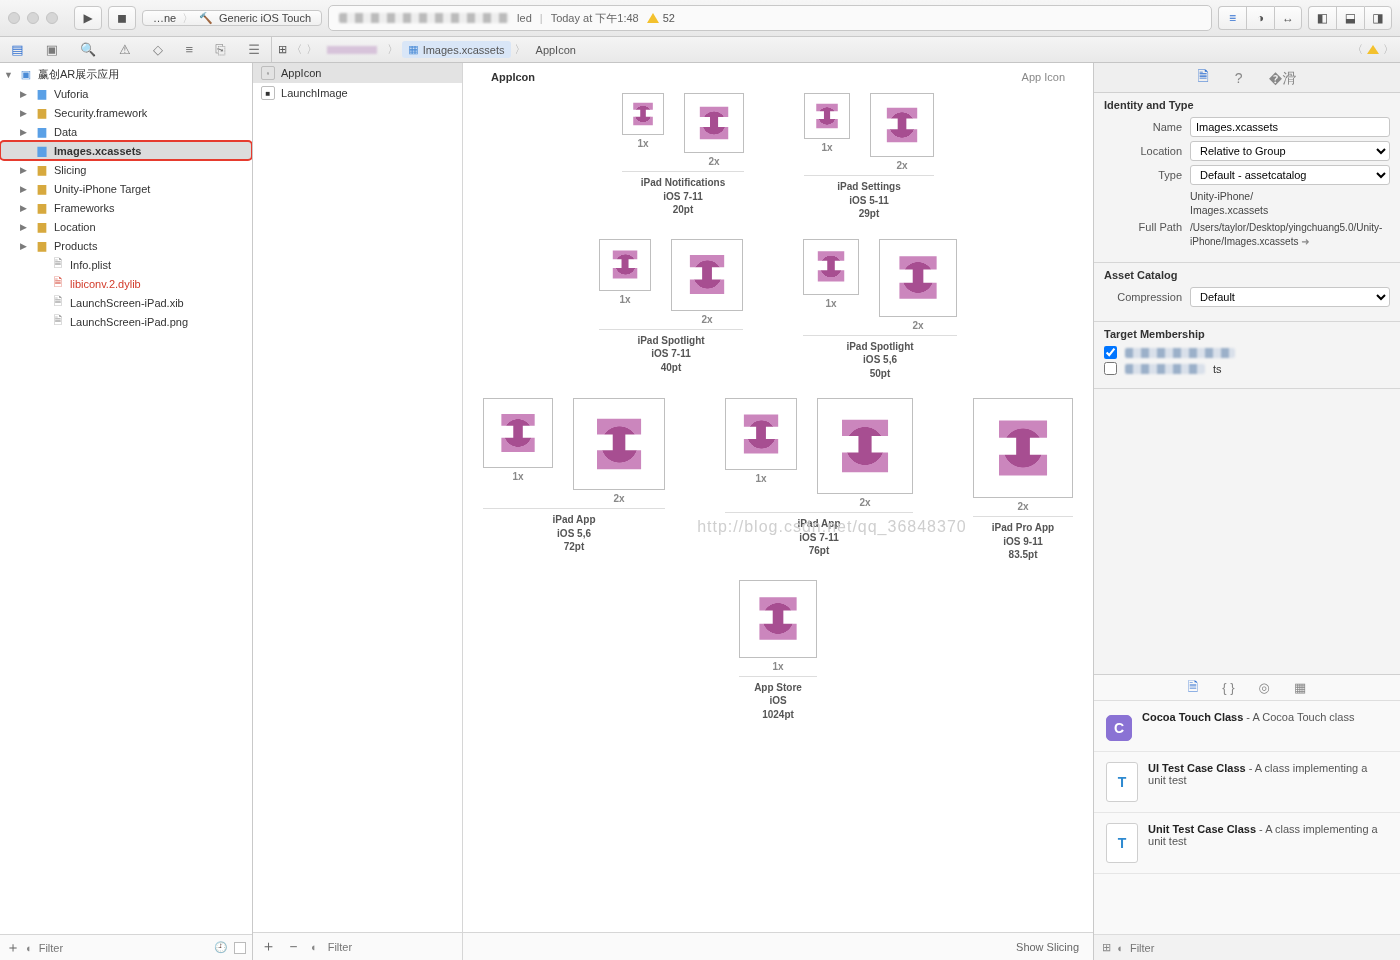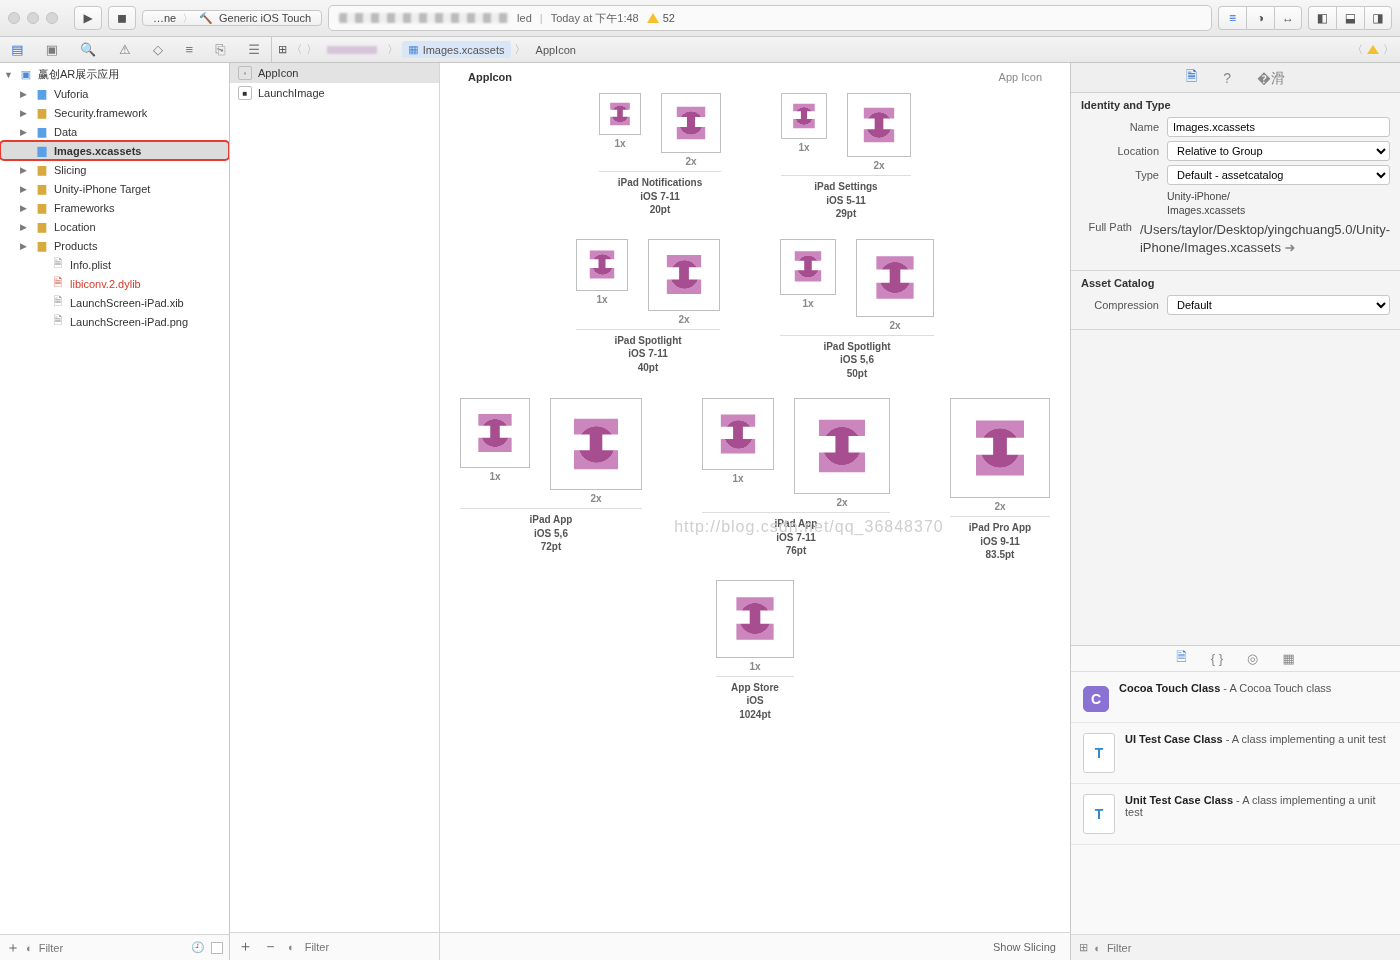--- a/index.html
+++ b/index.html
@@ -451,34 +451,46 @@
         <select><option>Relative to Group</option></select>
       </div>
       <div class="form-row">
         <label>Type</label>
         <select><option>Default - assetcatalog</option></select>
       </div>
       <div class="path" style="white-space:pre-line">Unity-iPhone/
 Images.xcassets</div>
       <div class="form-row" style="align-items:flex-start">
         <label>Full Path</label>
-        <div style="flex:1;font-size:13px;color:#444;line-height:1.35">
+        <div style="flex:1;font-size:10px;color:#444;line-height:1.35">
           <span>/Users/taylor/Desktop/yingchuang5.0/Unity-iPhone/Images.xcassets</span> <span style="color:#888">➜</span>
         </div>
       </div>
     </div>
 
     <div class="insp-sec">
       <h4>Asset Catalog</h4>
       <div class="form-row">
         <label>Compression</label>
         <select><option>Default</option></select>
       </div>
     </div>
 
+    <div class="insp-sec">
+      <h4>Target Membership</h4>
+      <div class="tm-row">
+        <input type="checkbox" checked="" style="">
+        <span class="blur"></span>
+      </div>
+      <div class="tm-row">
+        <input type="checkbox" style="">
+        <span class="blur" style="width:80px"></span>
+          <span>ts</span>
+      </div>
+    </div>
 
     <div style="flex:1"></div>
 
     <div class="insp-lib">
       <div class="lib-tabs">
         <span class="active">🗎</span>
         <span>{ }</span>
         <span>◎</span>
         <span>▦</span>
       </div>

